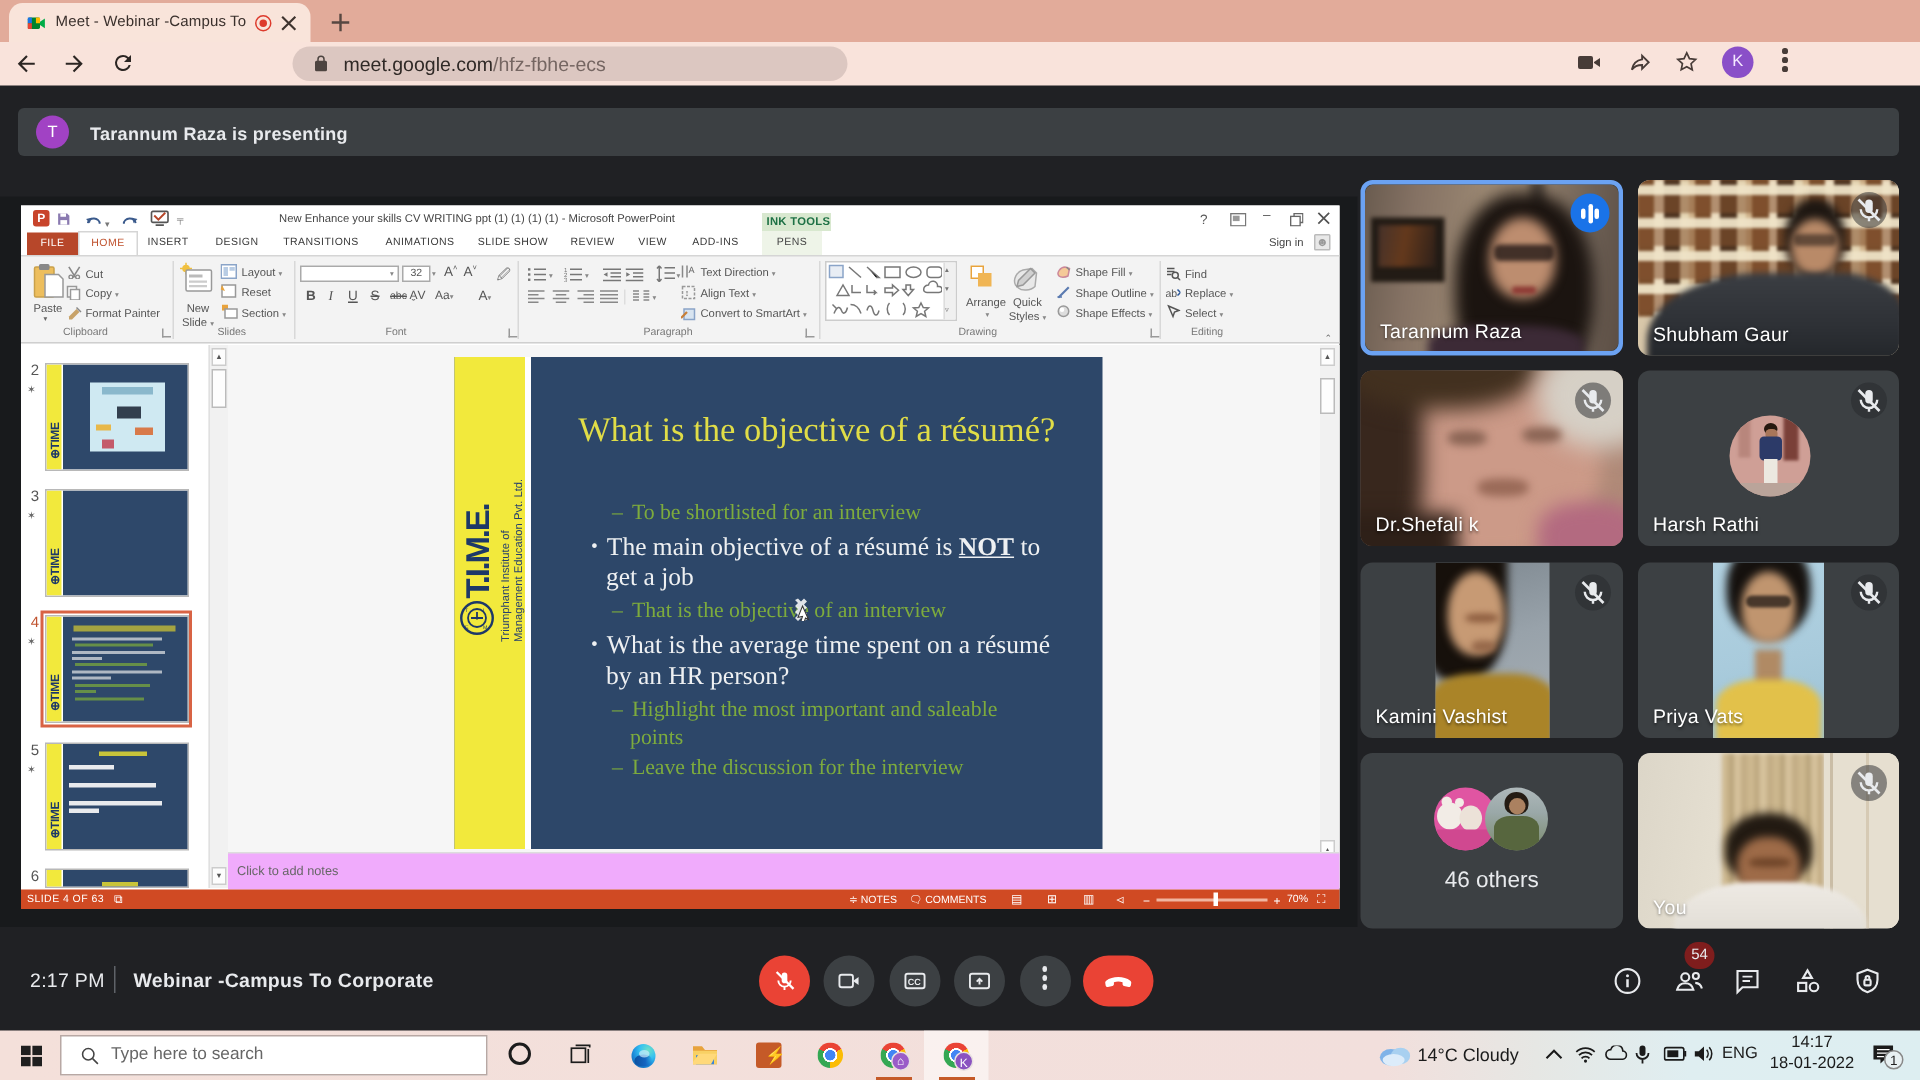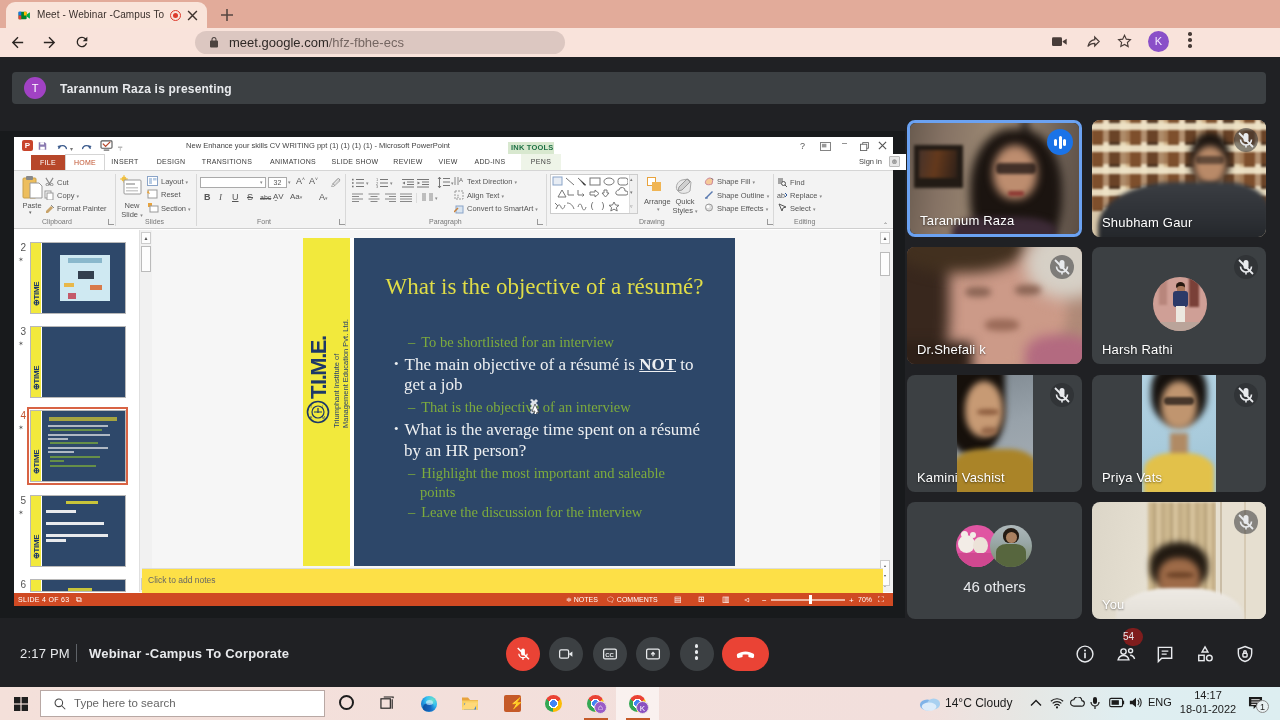--- a/index.html
+++ b/index.html
@@ -20,38 +20,38 @@
   #banner { position:absolute; top:72px; left:12px; width:1254px; height:32px; background:#3c4043; border-radius:4px; }
   #banner .av { position:absolute; left:12px; top:5px; width:22px; height:22px; border-radius:50%; background:#a142c4; color:#fff; font-size:11px; text-align:center; line-height:22px; }
   #banner .txt { position:absolute; left:48px; top:10px; color:#e8eaed; font-size:12px; font-weight:bold; letter-spacing:.2px; }
 
   
   #share { position:absolute; top:131px; left:0; width:905px; height:487px; background:#181a1c; }
 
   
   #ppt { position:absolute; top:6px; left:14px; width:879px; height:469px; background:#fff; font-family:"Liberation Sans", sans-serif; }
   #ppt-title { position:absolute; top:0; left:0; width:100%; height:17px; background:#fff; }
-  #ppt-tabs { position:absolute; top:17px; left:0; width:100%; height:16px; background:#fff;margin-left:13px; }
+  #ppt-tabs { position:absolute; top:17px; left:0; width:100%; height:16px; background:#fff; }
   .ptab { position:absolute; top:0; height:16px; color:#3a3a3a; font-size:7px; text-align:center; line-height:16px; letter-spacing:.3px; }
   #ppt-ribbon { position:absolute; top:33px; left:0; width:100%; height:59px; background:#f3f3f3; border-bottom:1px solid #cfcfcf; border-top:1px solid #d5d5d5; }
   .rtxt { position:absolute; font-size:7.5px; color:#555; white-space:nowrap; }
   .rlabel { position:absolute; font-size:7px; color:#777; white-space:nowrap; }
   .gsep { position:absolute; top:3px; width:1px; height:52px; background:#d8d8d8; }
   #ppt-body { position:absolute; top:93px; left:0; width:879px; height:362px; background:#f4f4f4; }
   #thumbs { position:absolute; top:0; left:0; width:125px; height:362px; background:#fff; }
   .tnum { position:absolute; left:2px; width:10px; text-align:right; font-size:10px; color:#555; }
   .tstar { position:absolute; left:4px; font-size:7px; color:#666; }
   .thumb { position:absolute; left:16px; width:96px; height:72px; background:#fff; border:1px solid #b8b8b8; overflow:hidden; }
   .ttime { position:absolute; left:1px; top:63px; width:58px; transform:rotate(-90deg); transform-origin:0 0; font-weight:bold; font-size:8px; color:#1d3868; letter-spacing:-0.3px; }
   .tband { position:absolute; left:0; top:0; width:10px; height:70px; background:#f2e93c; }
   .tnavy { position:absolute; left:11px; top:0; width:84px; height:70px; background:#2e486a; }
   #thumb-scroll { position:absolute; top:0; left:125px; width:13px; height:362px; background:#f1f1f1; border-left:1px solid #e0e0e0; }
   #editarea { position:absolute; top:0; left:138px; width:728px; height:362px; background:#f6f6f6; }
   #pptscroll { position:absolute; top:0; left:866px; width:13px; height:362px; background:#f1f1f1; }
-  #notes { position:absolute; top:431px; left:128px; width:741px; height:25px; background:#fde047; border-top:1px solid #ddd; }
+  #notes { position:absolute; top:431px; left:138px; width:741px; height:25px; background:#f0abfc; border-top:1px solid #ddd; }
   #ppt-status { position:absolute; top:456px; left:0; width:879px; height:13px; background:#d04a23; color:#fff; font-size:8px; }
 
   
   #slide { position:absolute; left:151px; top:8px; width:432px; height:328px; background:#2d4769; }
   #slide .band { position:absolute; left:0; top:0; width:47px; height:328px; background:#f2e93c; }
   #slide .bandgap { position:absolute; left:47px; top:0; width:4px; height:328px; background:#fff; }
   .stitle { position:absolute; left:51px; top:36px; width:381px; text-align:center; font-family:"Liberation Serif",serif; font-size:23px; color:#e0dd47; }
   .sb { position:absolute; left:91px; width:340px; font-family:"Liberation Serif",serif; font-size:17px; color:#eef0f2; }
   .bdot { font-size:13px; vertical-align:2px; }
   .btxt { margin-left:6px; }
@@ -766,21 +766,21 @@
       <svg class="abs" style="left:13px;top:8px" width="21" height="18" viewBox="0 0 24 20">
           <path d="M12 7c-3.5 0-6.8 1-9.2 2.8-.5.4-.8 1-.7 1.7l.3 2c.1.8.9 1.3 1.7 1.1l3.5-.8c.6-.1 1.1-.7 1.1-1.3v-1.6c2.1-.6 4.5-.6 6.6 0v1.6c0 .6.5 1.2 1.1 1.3l3.5.8c.8.2 1.6-.3 1.7-1.1l.3-2c.1-.7-.2-1.3-.7-1.7C18.8 8 15.5 7 12 7z" fill="#fff"></path>
         </svg>
     </div>
 
     <svg class="abs" style="left:1075px;top:24px" width="20" height="20" viewBox="0 0 24 24">
         <circle cx="12" cy="12" r="9.5" fill="none" stroke="#e8eaed" stroke-width="1.7"></circle>
         <path d="M12 10.5V17" stroke="#e8eaed" stroke-width="2"></path>
         <circle cx="12" cy="7.8" r="1.2" fill="#e8eaed"></circle>
       </svg>
-    <div class="abs" style="left:1123px;top:8px;width:20px;height:18px;border-radius:9px;background:#7f1d1d;color:#e8eaed;font-size:10px;text-align:left;line-height:18px">54</div>
+    <div class="abs" style="left:1123px;top:8px;width:20px;height:18px;border-radius:9px;background:#7f1d1d;color:#e8eaed;font-size:10px;text-align:center;line-height:18px">54</div>
     <svg class="abs" style="left:1115px;top:24px" width="22" height="20" viewBox="0 0 26 24">
         <g fill="none" stroke="#e8eaed" stroke-width="1.7">
           <circle cx="10" cy="9" r="3.2"></circle>
           <path d="M3.5 19c.8-3.4 3.4-5.2 6.5-5.2s5.7 1.8 6.5 5.2z"></path>
           <circle cx="18.5" cy="8" r="2.4"></circle>
           <path d="M18 13.5c2.8.2 4.6 1.8 5.3 4.5"></path>
         </g>
       </svg>
     <svg class="abs" style="left:1155px;top:24px" width="20" height="20" viewBox="0 0 24 24">
         <g fill="none" stroke="#e8eaed" stroke-width="1.7">

